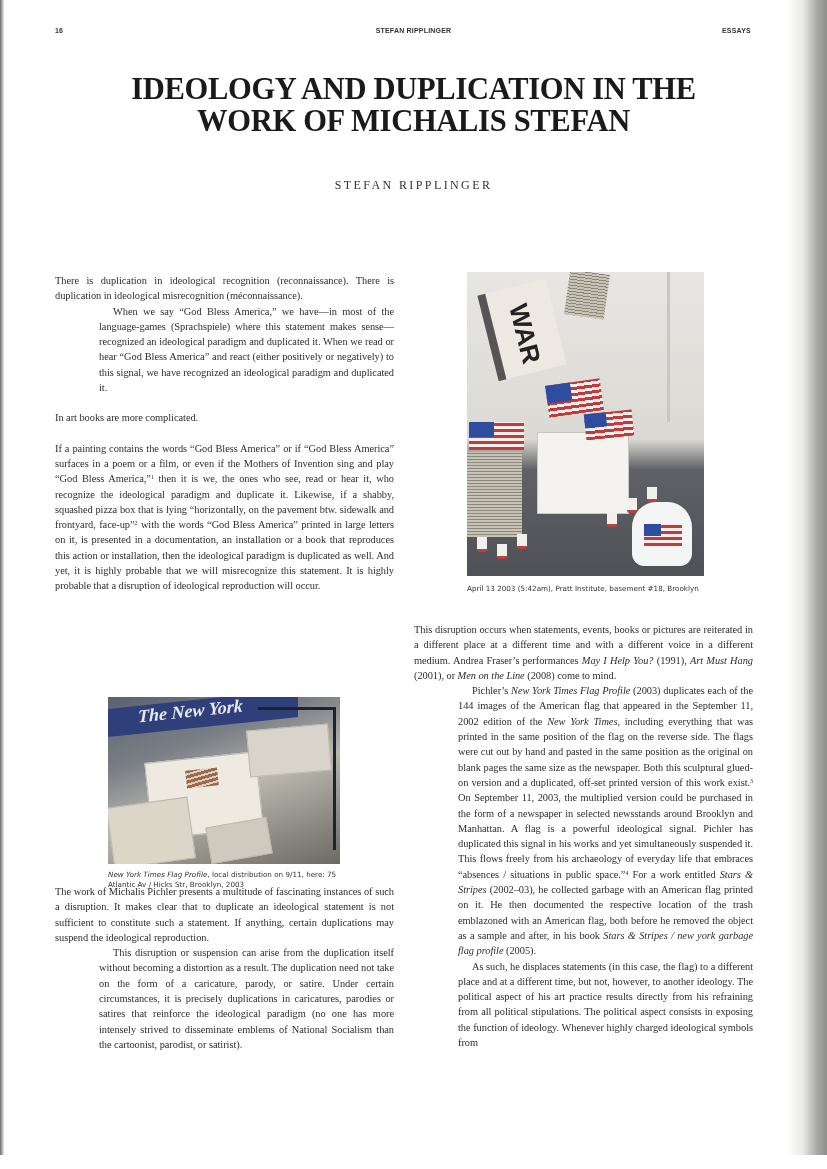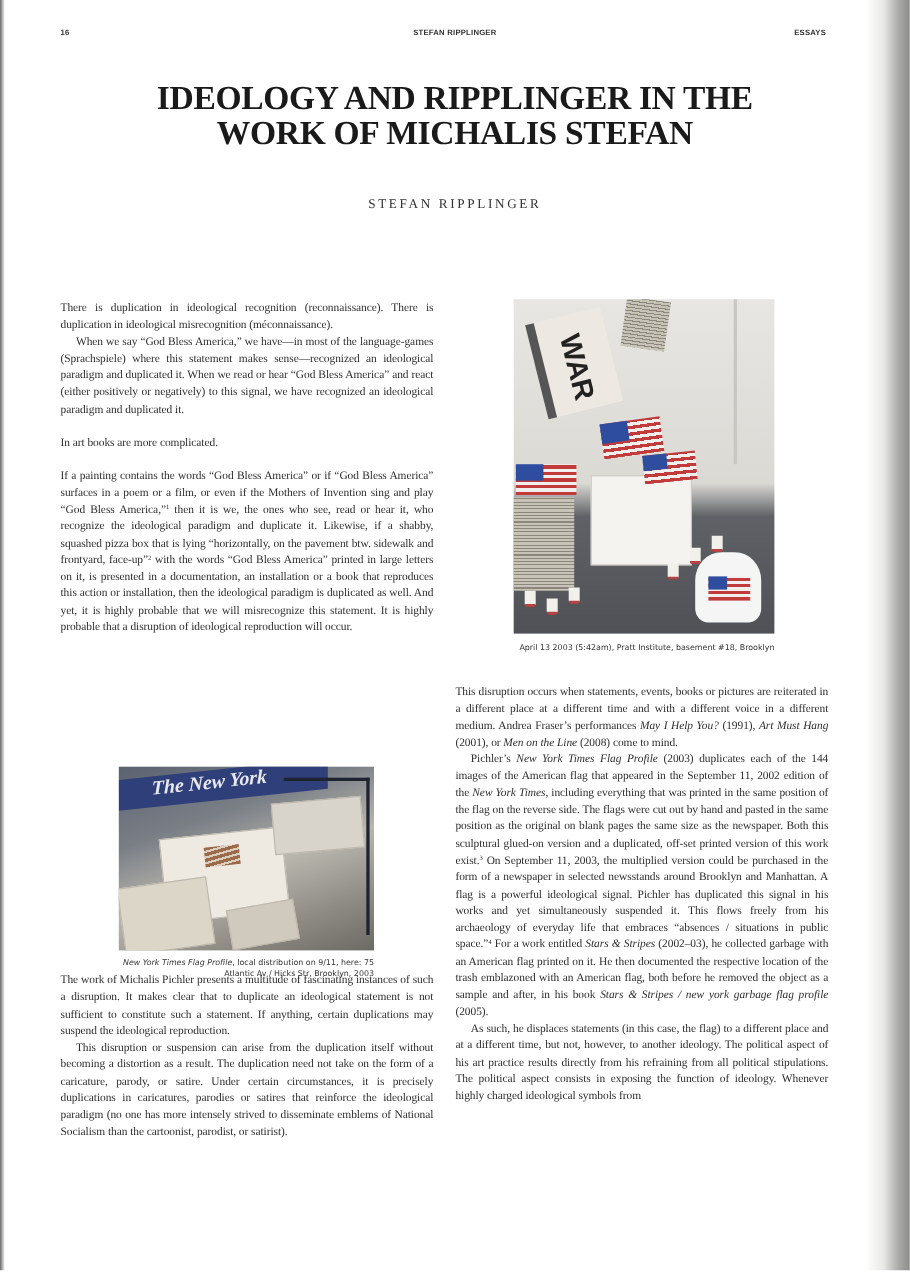--- a/index.html
+++ b/index.html
@@ -38,31 +38,31 @@
   .byline {
     position: absolute; top: 178px; left: 0; right: 0; text-align: center;
     font-family: "Liberation Serif", serif; font-size: 12px; letter-spacing: 2.4px; color: #333;
   }
 
   .col {
     position: absolute; font-size: 10.4px; line-height: 15.3px; text-align: justify;
     color: #2e2e2e; letter-spacing: -0.05px;
   }
   .col p { margin: 0; font-family: Liberation Serif, serif; }
-  .col p.indent { text-indent: 14px; }
+  .col p.indent { text-indent: 14px; margin-left: 44px; }
   .col p.gap { margin-top: 15px; }
   .col em { font-style: italic; }
   sup { font-size: 6px; vertical-align: top; position: relative; top: -1px; }
 
   #col-left-top { left: 55px; top: 273px; width: 339px; }
   #col-left-bottom { left: 55px; top: 884px; width: 339px; }
   #col-right { left: 414px; top: 622px; width: 339px; }
   .photo { position: absolute; overflow: hidden; }
   .caption {
-    position: absolute; text-align: right; font-size: 7.2px; line-height: 10px; color: #333;
+    position: absolute; text-align: left; font-size: 7.2px; line-height: 10px; color: #333;
   }
   .caption em { font-style: italic; }
 
   
   #fig-newsstand .photo { left: 108px; top: 697px; width: 232px; height: 167px;
     background: linear-gradient(160deg, #5b6270 0%, #7a7f86 30%, #b8b6ad 55%, #8d8a83 80%, #6c6a64 100%); }
   .ns-banner { position: absolute; left: 0; top: 2px; width: 190px; height: 28px;
     background: #2f3f7a; transform: skewY(-6deg); }
   .ns-banner-text { position: absolute; left: 30px; top: 4px; color: #e8e8ef; font-family: "Liberation Serif", serif; font-style: italic; font-weight: bold; font-size: 18px; transform: skewY(-6deg); }
   .ns-paper { position: absolute; background: #eeeae2; border: 1px solid #bdb8ae; }
@@ -87,21 +87,21 @@
 <body>
 
 <div class="page-edge-left"></div>
 <div class="page-shadow-right"></div>
 
 <div class="running-head" id="page-num">16</div>
 <div class="running-head" id="running-author">STEFAN RIPPLINGER</div>
 <div class="running-head" id="running-section">ESSAYS</div>
 
 <h1 class="title" style="margin:0">
-  <div>IDEOLOGY AND RIPPLINGER IN THE</div>
+  <div>IDEOLOGY AND DUPLICATION IN THE</div>
   <div>WORK OF MICHALIS STEFAN</div>
 </h1>
 <div class="byline">STEFAN RIPPLINGER</div>
 
 <div class="col" id="col-left-top">
   <p>There is duplication in ideological recognition (reconnaissance). There is duplication in ideological misrecognition (méconnaissance).</p>
   <p class="indent">When we say “God Bless America,” we have—in most of the language-games (Sprachspiele) where this statement makes sense—recognized an ideological paradigm and duplicated it. When we read or hear “God Bless America” and react (either positively or negatively) to this signal, we have recognized an ideological paradigm and duplicated it.</p>
   <p class="gap">In art books are more complicated.</p>
   <p class="gap"><span>If a painting contains the words “God Bless America” or if “God Bless America” surfaces in a poem or a film, or even if the Mothers of Invention sing and play “God Bless America,”</span><sup>1</sup><span> then it is we, the ones who see, read or hear it, who recognize the ideological paradigm and duplicate it. Likewise, if a shabby, squashed pizza box that is lying “horizontally, on the pavement btw. sidewalk and frontyard, face-up”</span><sup>2</sup><span> with the words “God Bless America” printed in large letters on it, is presented in a documentation, an installation or a book that reproduces this action or installation, then the ideological paradigm is duplicated as well. And yet, it is highly probable that we will misrecognize this statement. It is highly probable that a disruption of ideological reproduction will occur.</span></p>
 </div>

